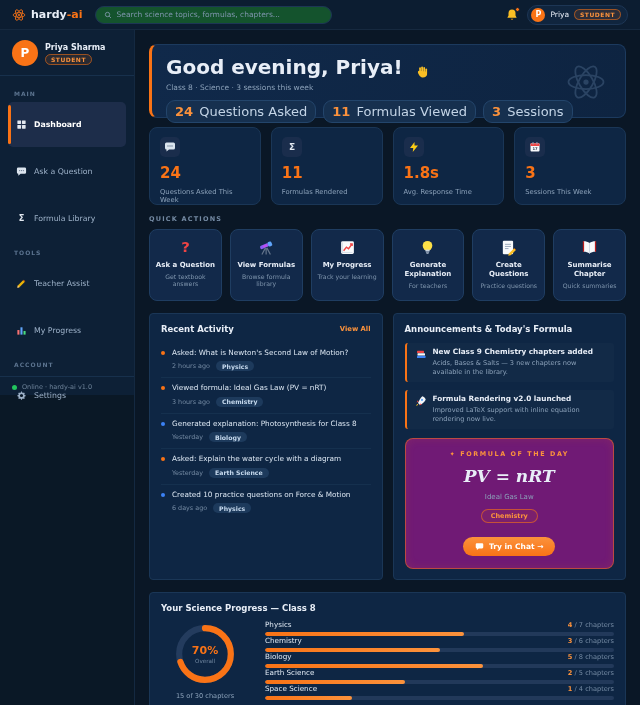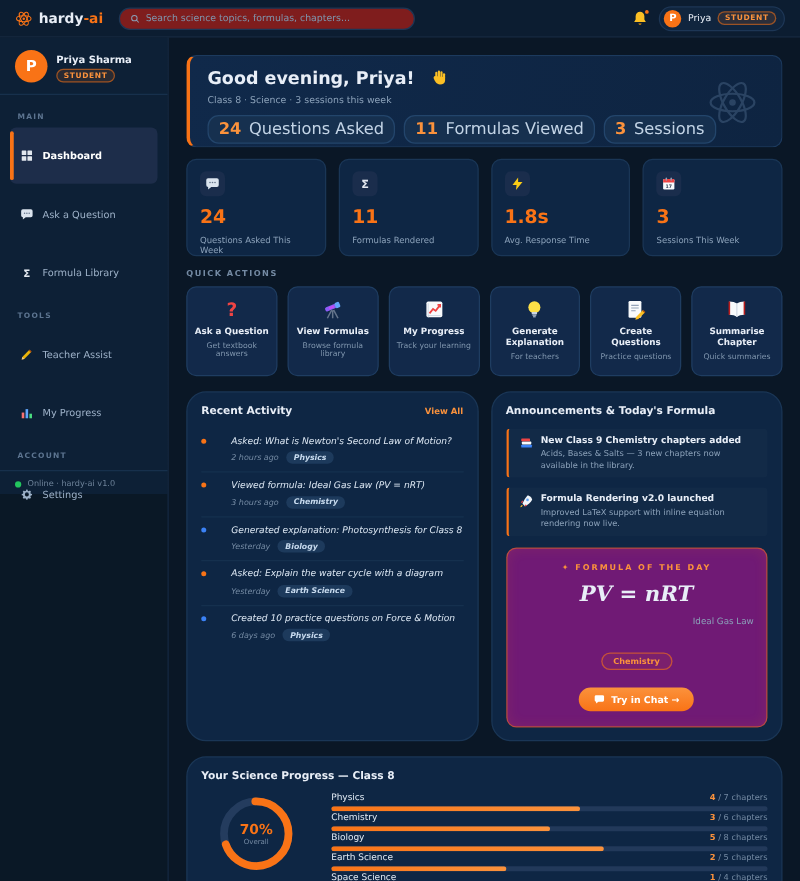--- a/index.html
+++ b/index.html
@@ -12,21 +12,21 @@
 
   
   .topbar {
     height:30px; background:#0c1d31; border-bottom:1px solid #16293f;
     display:flex; align-items:center; padding:0 12px; gap:10px;
   }
   .logo { display:flex; align-items:center; gap:5px; font-size:11px; font-weight:bold; }
   .logo .atom { width:14px; height:14px; }
   .logo .suffix { color:#f97316; }
   .searchbar {
-    margin-left:2px; width:237px; height:18px; background:#7f1d1d;
+    margin-left:2px; width:237px; height:18px; background:#14532d;
     border:1px solid #1d3655; border-radius:9px;
     display:flex; align-items:center; gap:5px; padding:0 8px; color:#7f95ad;
   }
   .searchbar svg { width:8px; height:8px; }
   .searchbar input {
     background:transparent; border:none; outline:none; color:#aebfd4;
     font-family:inherit; font-size:7.5px; width:100%;
   }
   .searchbar input::placeholder { color:#7f95ad; }
   .topbar-right { margin-left:auto; display:flex; align-items:center; gap:8px; }
@@ -82,21 +82,21 @@
   .online-dot { width:5px; height:5px; border-radius:50%; background:#22c55e; }
 
   
   .main { flex:1; padding:14px 14px 12px; overflow:hidden; }
 
   .greeting {
     background:linear-gradient(100deg,#10294a,#0e2441); border:1px solid #1c3a5e;
     border-left:3px solid #f97316; border-radius:8px;
     padding:10px 14px; position:relative; margin-bottom:9px; height:74px;
   }
-  .greeting h1 { font-size:14px; display:flex; align-items:flex-start; gap:13px; }
+  .greeting h1 { font-size:20px; display:flex; align-items:flex-end; gap:13px; }
   .greeting h1 svg { width:14px; height:14px; }
   .greeting .sub { color:#8ba1b9; font-size:7.5px; margin:4px 0 8px; }
   .pills { display:flex; gap:7px; }
   .pill {
     background:#16304f; border:1px solid #23456b; border-radius:9px;
     padding:3px 8px; font-size:13px; color:#c3d4e6;
   }
   .pill b { color:#fb923c; margin-right:2px; }
   .greeting .watermark { position:absolute; right:18px; top:16px; width:42px; height:42px; opacity:.22; }
 
@@ -116,26 +116,26 @@
     background:#12294a; border:1px solid #1f3d61; border-radius:8px;
     padding:8px 4px; text-align:center; height:72px; cursor:pointer;
     display:flex; flex-direction:column; align-items:center;
   }
   .qa-card .qa-icon { height:18px; margin-bottom:5px; display:flex; align-items:center; }
   .qa-card .qa-icon svg { width:17px; height:17px; }
   .qa-title { font-size:7px; font-weight:bold; line-height:1.25; margin-bottom:3px; }
   .qa-sub { font-size:6.2px; color:#7f95ad; line-height:1.2; }
 
   .mid-row { display:grid; grid-template-columns:1fr 1fr; gap:10px; margin-bottom:12px; }
-  .panel { background:#0e2644; border:1px solid #1a3656; border-radius:16px; padding:10px 11px; }
+  .panel { background:#0e2644; border:1px solid #1a3656; border-radius:4px; padding:10px 11px; }
   .panel-head { display:flex; justify-content:space-between; align-items:center; margin-bottom:9px; }
   .panel-title { font-size:8.5px; font-weight:bold; }
   .view-all { color:#fb923c; font-size:6.8px; font-weight:bold; cursor:pointer;text-align:right; }
 
-  .act-item { display:flex; gap:20px; padding:5px 0 6px; border-bottom:1px solid #15304e;font-style:italic; }
+  .act-item { display:flex; gap:7px; padding:5px 0 6px; border-bottom:1px solid #15304e; }
   .act-item:last-child { border-bottom:none; }
   .act-dot { width:4px; height:4px; border-radius:50%; margin-top:3px; flex:none; }
   .act-text { font-size:7.3px; line-height:1.3; color:#dbe6f2; }
   .act-meta { display:flex; align-items:center; gap:6px; margin-top:4px; }
   .act-time { color:#748aa3; font-size:6.4px; }
   .act-tag {
     background:#1d3a5c; color:#c7daee; font-size:6.2px; font-weight:bold;
     border-radius:7px; padding:1.5px 6px;
   }
 
@@ -147,21 +147,21 @@
   .ann-title { font-size:7.3px; font-weight:bold; margin-bottom:3px; }
   .ann-body { font-size:6.6px; color:#8ba1b9; line-height:1.35; }
 
   .fod {
     margin-top:9px; background:#701a75; border:1px solid rgba(249,115,22,.55);
     border-radius:8px; padding:11px 10px 12px; text-align:center;
     box-shadow:0 0 10px rgba(249,115,22,.12) inset;
   }
   .fod-heading { color:#fb923c; font-size:6.4px; font-weight:bold; letter-spacing:1.6px; margin-bottom:8px; }
   .fod-formula { font-family:"DejaVu Serif","Liberation Serif",serif; font-style:italic; font-weight:bold; font-size:17px; margin-bottom:7px; }
-  .fod-name { color:#8ba1b9; font-size:7px; margin-bottom:21px;text-align:right; }
+  .fod-name { color:#8ba1b9; font-size:7px; margin-bottom:8px; }
   .fod-tag {
     display:inline-block; color:#fb923c; font-size:6.5px; font-weight:bold;
     border:1px solid rgba(249,115,22,.6); background:rgba(249,115,22,.08);
     border-radius:8px; padding:2px 9px; margin-bottom:14px;
   }
   .fod-btn {
     display:flex; align-items:center; gap:5px; margin:0 auto; width:max-content;
     background:linear-gradient(180deg,#fb923c,#f97316); color:#fff; font-weight:bold;
     font-size:7.5px; border:none; border-radius:11px; padding:5px 12px; cursor:pointer;
     font-family:inherit;

